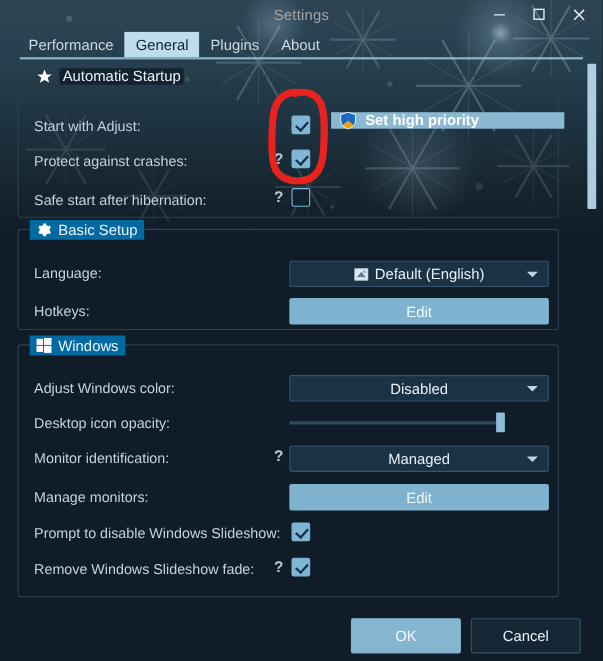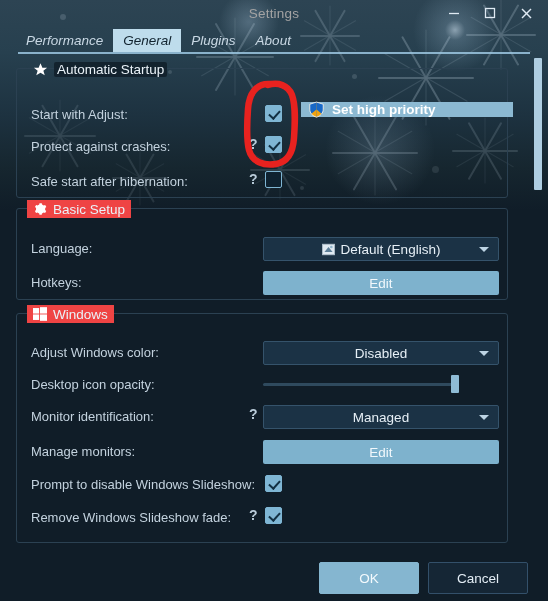--- a/index.html
+++ b/index.html
@@ -49,21 +49,21 @@
     color:#dfeaf3;cursor:default;
   }
   .winbtn svg{display:block;}
 
   
   .tabbar{position:absolute;left:0;top:29px;width:548px;height:23px;}
   .tabs{position:absolute;left:16px;top:0;display:flex;align-items:stretch;height:23px;}
   .tab{
     padding:2px 10px 3px 10px;height:23px;box-sizing:border-box;
     display:flex;align-items:center;justify-content:center;
-    font-size:13.5px;color:#c9d8e4;cursor:default;white-space:nowrap;font-style:italic;
+    font-size:13.5px;color:#c9d8e4;cursor:default;white-space:nowrap;
   }
   .tab.active{background:#bedcec;color:#10222e;}
   .tabline{position:absolute;left:18px;top:52px;width:512px;height:2px;background:#9cc7e0;opacity:.85;}
 
   
   .scrolltrack{position:absolute;right:5px;top:57px;width:10px;height:245px;}
   .scrollthumb{
     position:absolute;left:1px;top:1px;width:8px;height:132px;
     background:#aecde1;border-radius:1px;
   }
@@ -71,21 +71,21 @@
   
   .content{position:absolute;left:0;top:56px;width:548px;height:495px;}
 
   .group{
     position:absolute;box-sizing:border-box;
     border:1px solid #2b4152;border-radius:3px;
   }
   .group-title{
     position:absolute;top:-9px;left:10px;height:18px;
     display:flex;align-items:center;gap:6px;padding:0 6px;
-    background:#ef4444;font-size:13.5px;color:#eaf2f8;white-space:nowrap;
+    background:#0369a1;font-size:13.5px;color:#eaf2f8;white-space:nowrap;
   }
   .group-title.onsnow{background:transparent;}
   .group-title.onsnow .gt-label{
     background:rgba(16,29,40,.82);padding:0 3px;border-radius:2px;
   }
   .rlabel{position:absolute;font-size:13px;color:#c3d2de;white-space:nowrap;}
 
   .help{
     position:absolute;font-size:14px;color:#b9cbd9;font-weight:bold;cursor:default;
     line-height:1;

